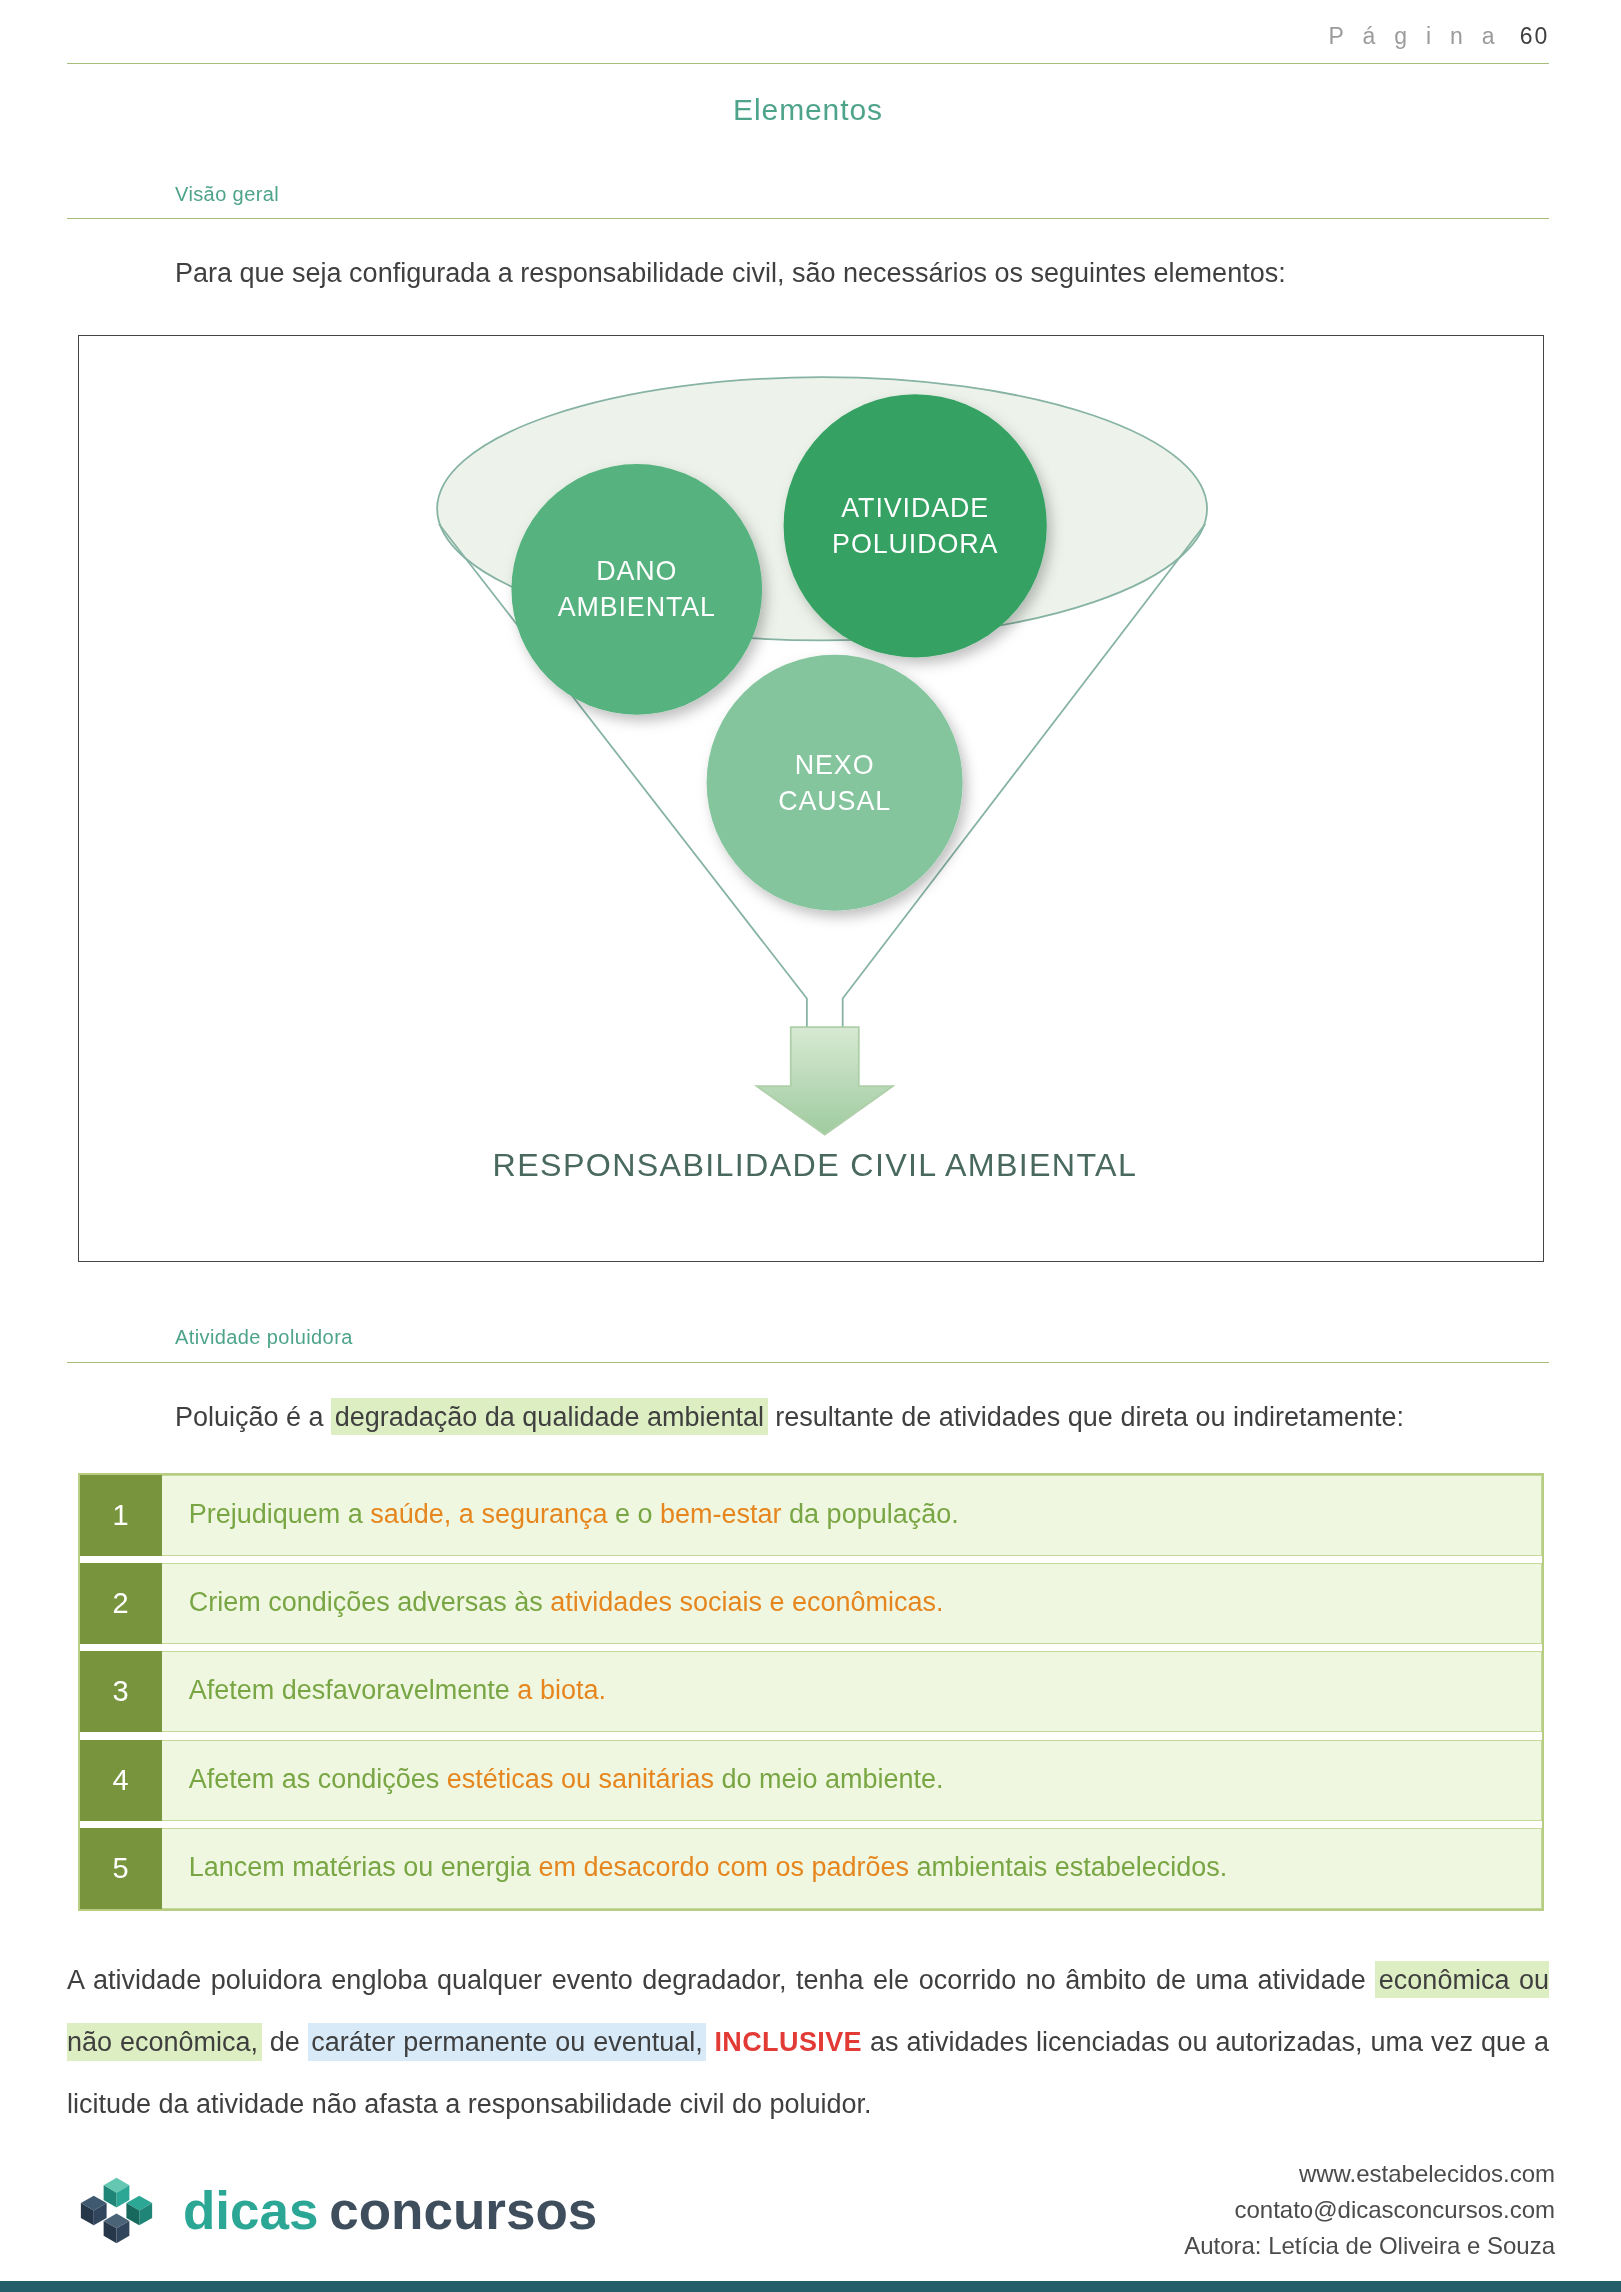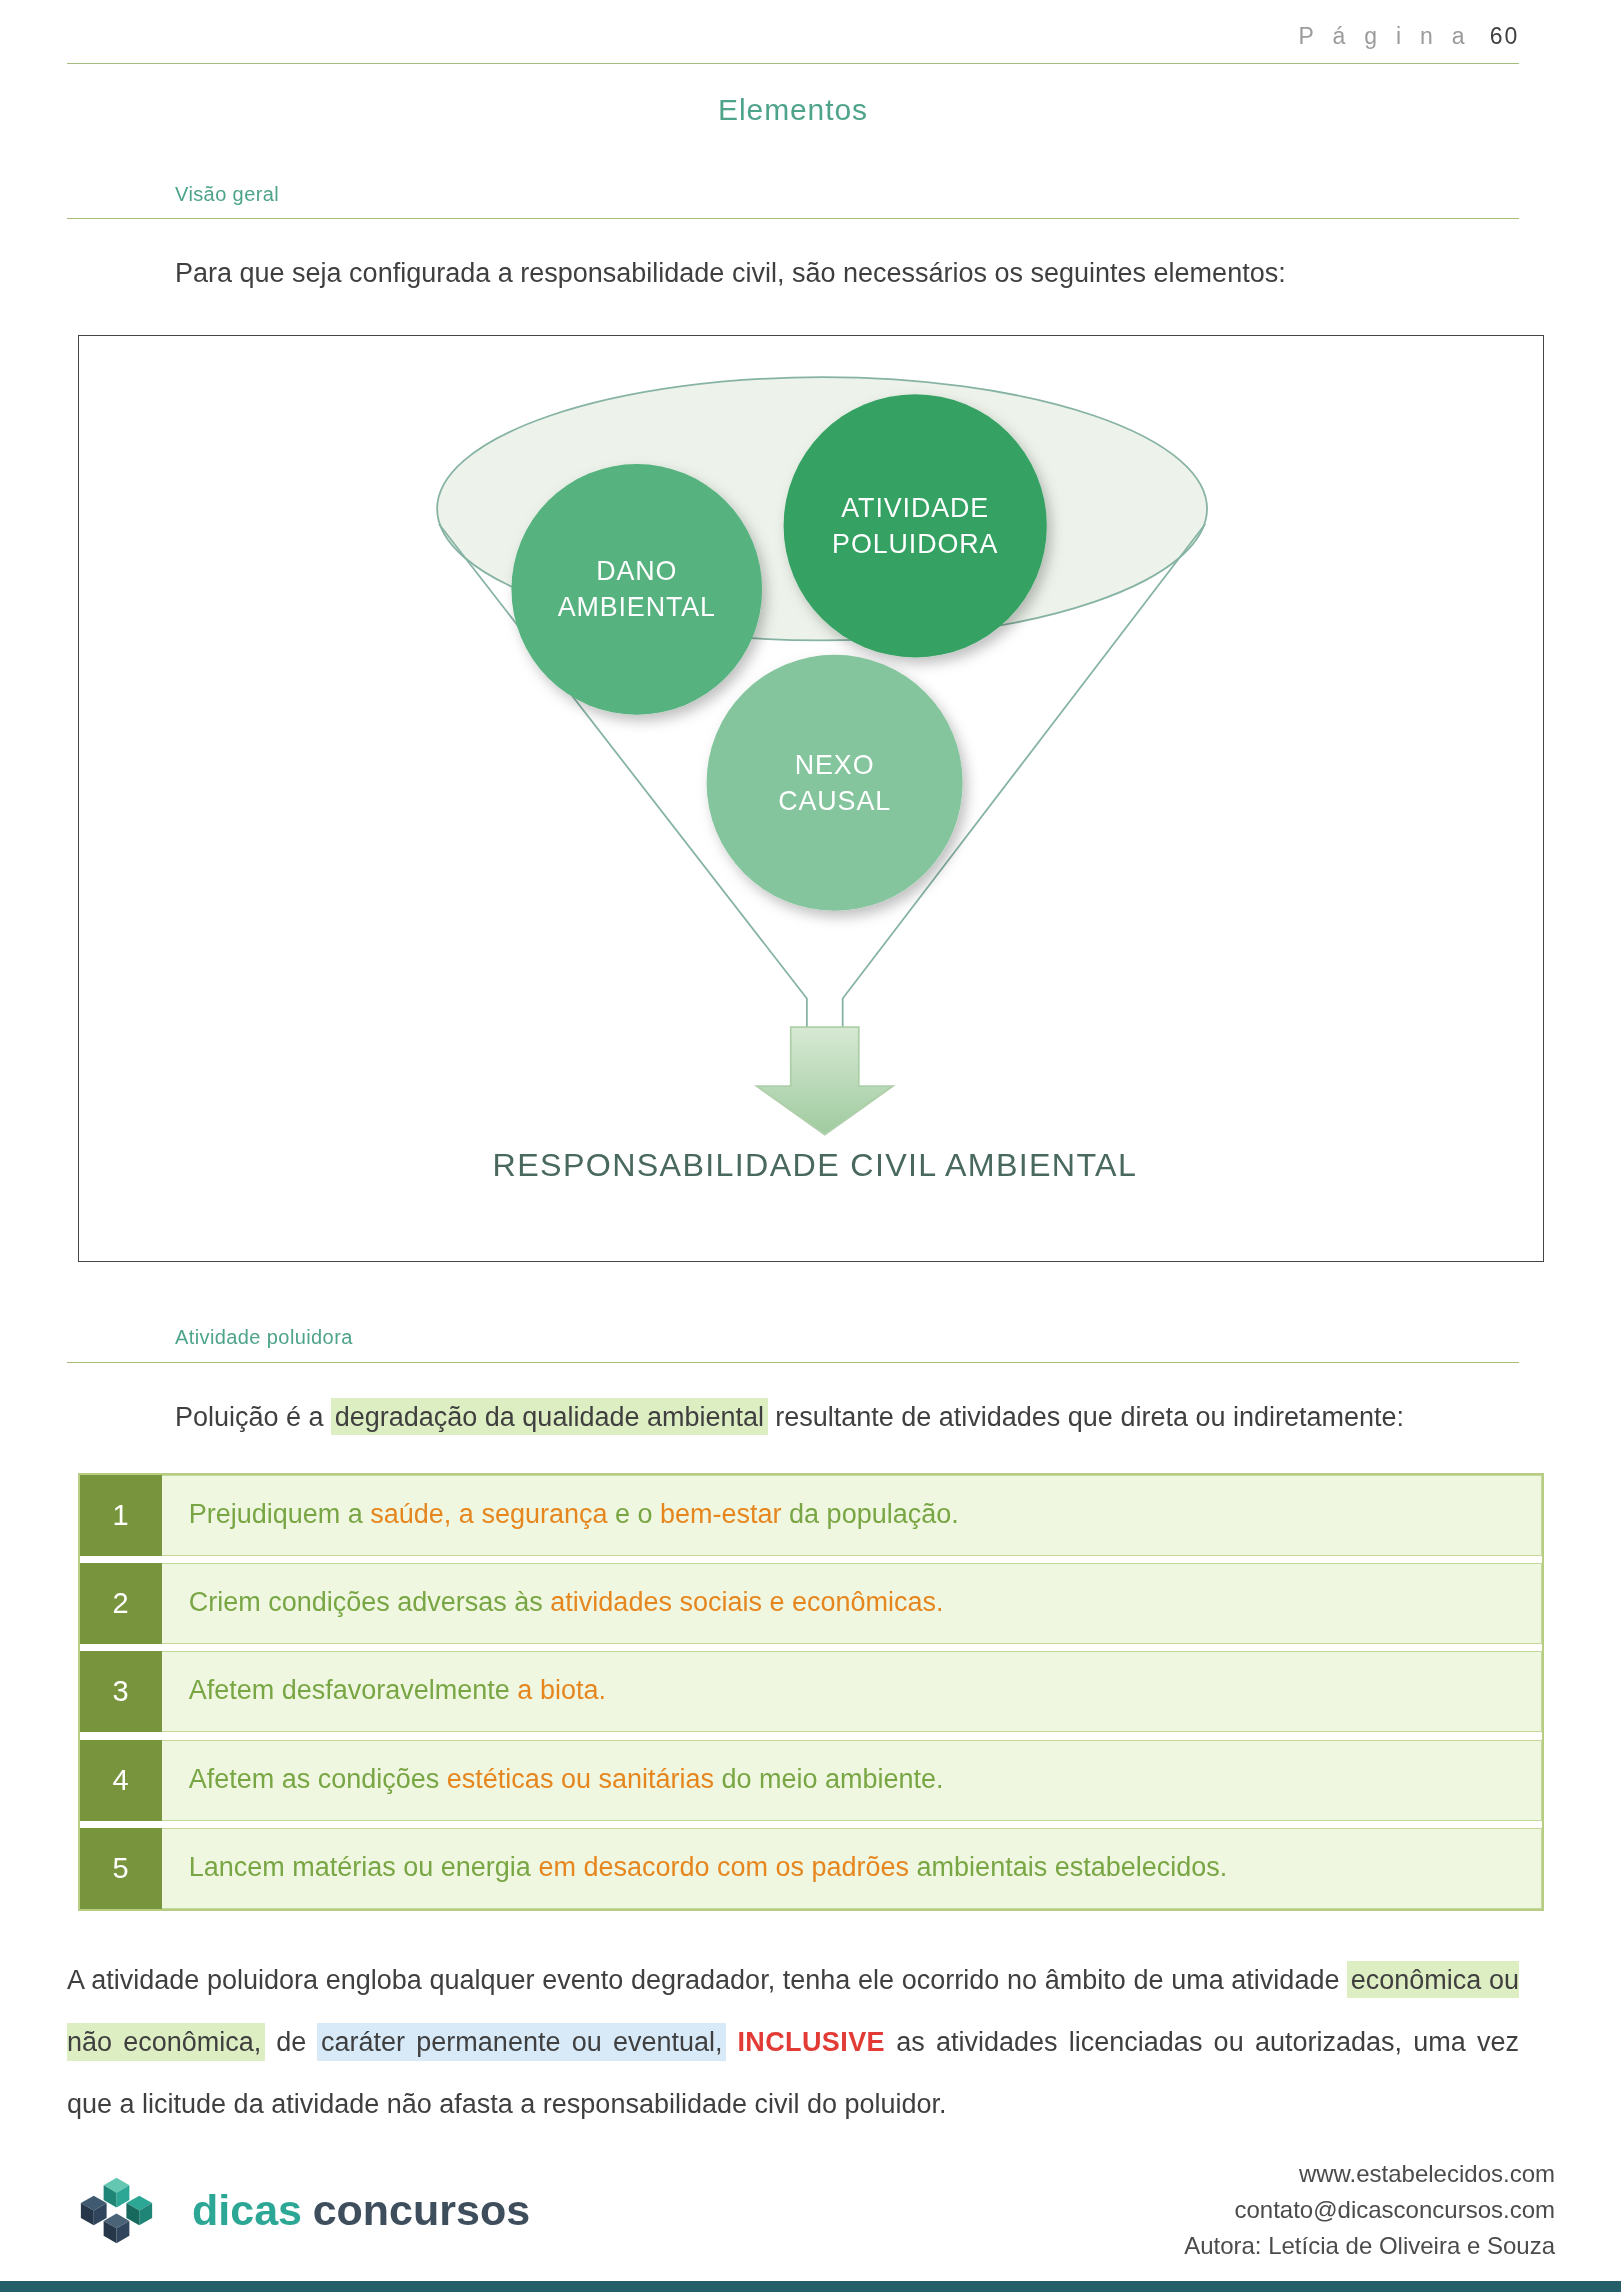--- a/index.html
+++ b/index.html
@@ -1,18 +1,18 @@
 <!DOCTYPE html>
 <html style="font-size:14.3px"><head>
 <meta charset="utf-8">
 <style>
   html,body{margin:0;padding:0;background:#ffffff;}
   .page{position:relative;width:1622px;height:2293px;background:#fff;overflow:hidden;
         font-family:"Liberation Sans",sans-serif;color:#3f3f3f;}
-  .content{padding:23px 103px 0 67px;}
+  .content{padding:23px 73px 0 67px;}
 
   .page-header{text-align:right;font-size:23px;}
   .pg-label{color:#9b9b9b;letter-spacing:6.3px;}
   .pg-num{color:#3f3f3f;margin-left:12.5px;letter-spacing:1.8px;}
 
   .rule{border:none;border-top:1.8px solid #a6bd7b;margin-top:12.5px;height:0;}
 
   .doc-title{margin-top:29px;font-size:30px;color:#4ea38b;text-align:center;letter-spacing:0.9px;}
   .section-heading{margin:56px 0 0 108px;font-size:20px;color:#4ea38b;letter-spacing:0.4px;}
   .section-heading.second{margin-top:64px;}
@@ -39,21 +39,21 @@
         display:flex;align-items:center;justify-content:center;}
   .ttext{flex:1;background:#f0f7e0;border:1.8px solid #c4d89a;border-left:none;
          line-height:77px;padding-left:27px;font-size:27px;color:#79a644;
          box-sizing:border-box;white-space:nowrap;overflow:hidden;}
   .ttext .o{color:#e5861f;}
   .ttext .g{color:#79a644;}
 
   .footer{position:absolute;left:67px;right:67px;bottom:29px;
           display:flex;align-items:center;justify-content:space-between;}
   .brand{display:flex;align-items:center;}
-  .brand-text{font-size:43px;font-weight:bold;margin-left:26px;}
+  .brand-text{font-size:53px;font-weight:bold;margin-left:17px;}
   .brand-dicas{color:#2ca795;}
   .brand-concursos{color:#3f4e5c;margin-left:10.7px;}
   .contact{text-align:right;font-size:24px;color:#4b4b4b;line-height:1.5;}
 
   .bottom-bar{position:absolute;left:0;right:0;bottom:0;height:12.5px;background:#245e68;}
 </style>
 </head>
 <body>
 
 <div class="page">

